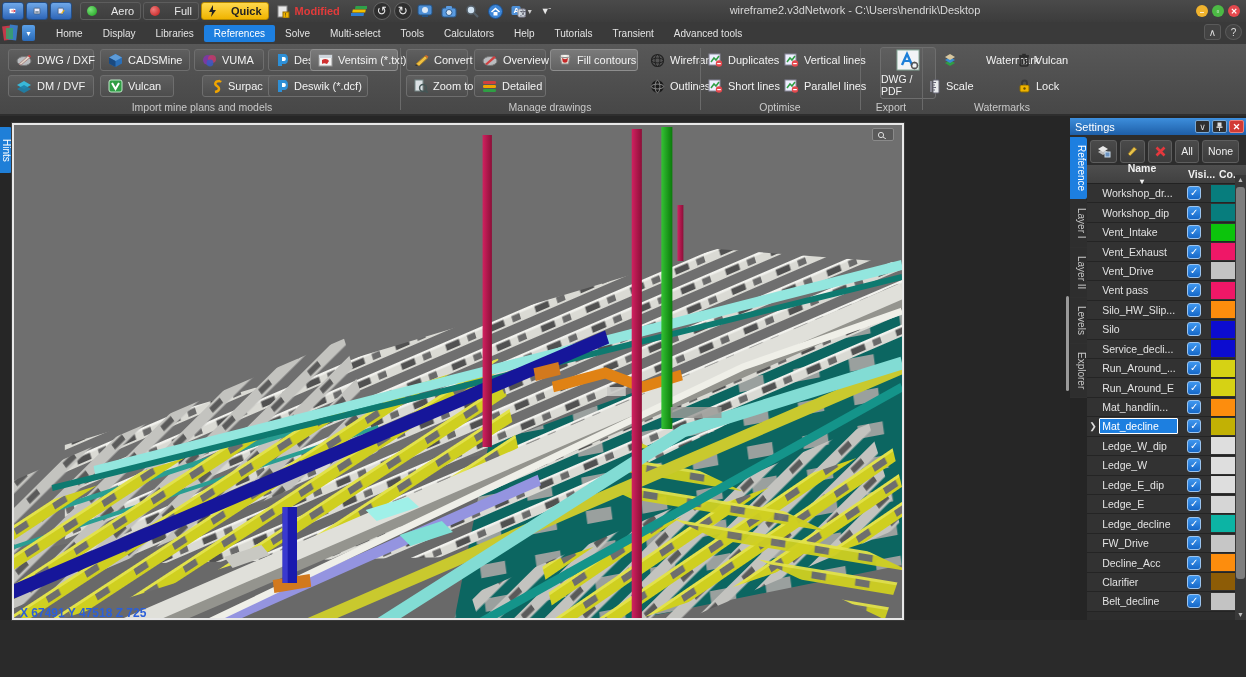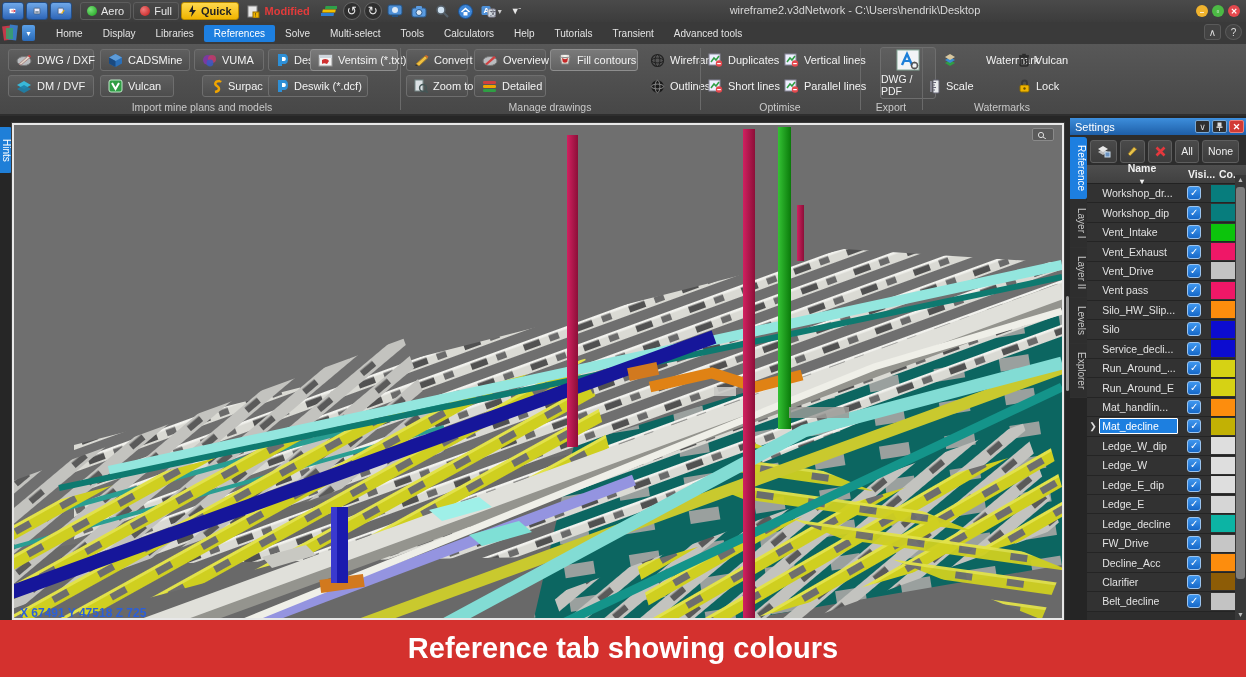--- a/index.html
+++ b/index.html
@@ -3,21 +3,21 @@
 <meta charset="utf-8">
 <style>
   * { margin:0; padding:0; box-sizing:border-box; }
   html,body { width:1246px; height:677px; overflow:hidden; background:#2a2a2a;
     font-family:"Liberation Sans", sans-serif; -webkit-font-smoothing:antialiased; }
   #app { position:relative; width:1246px; height:677px; }
 
   
   #titlebar { position:absolute; top:0; left:0; width:1246px; height:22px;
     background:linear-gradient(#4a4a4a,#3c3c3c); display:flex; align-items:center; }
-  .qbtn { height:18px; display:flex; align-items:center; gap:4px; padding:0 6px;
+  .qbtn { height:18px; display:flex; align-items:center; gap:14px; padding:0 6px;
     margin-left:2px; border-radius:3px; color:#e8e8e8; font-size:11px; cursor:default; }
   .qbtn.framed { border:1px solid #5d5d5d; background:linear-gradient(#484848,#3e3e3e); }
   .qbtn.blue { background:linear-gradient(#6fa8e8,#2e66b8); border:1px solid #244e86; width:22px; justify-content:center; }
   .qbtn.yellow { background:linear-gradient(#ffd94d,#f0b400); border:1px solid #b88a00; color:#222; font-weight:bold; }
   .dot { width:10px; height:10px; border-radius:50%; display:inline-block; }
   .circbtn { width:18px; height:18px; border-radius:50%; background:#2f2f2f; border:1px solid #666;
     color:#eee; font-size:12px; display:flex; align-items:center; justify-content:center; margin-left:3px; }
   #win-title { position:absolute; left:640px; top:4px; width:430px; text-align:center;
     color:#d8d8d8; font-size:11px; white-space:nowrap; }
   .winctl { width:12px; height:12px; border-radius:50%; margin-left:4px; font-size:8px; font-weight:bold;
@@ -47,21 +47,21 @@
   .rbtn svg { flex:0 0 auto; }
   .bigbtn { position:absolute; width:56px; height:52px; top:3px; display:flex; flex-direction:column;
     align-items:center; justify-content:center; gap:2px; color:#f2f2f2; font-size:10.5px;
     background:linear-gradient(#5f5f5f,#4d4d4d); border:1px solid #6e6e6e; border-radius:3px; }
 
   
   #mainarea { position:absolute; top:116px; left:0; width:1246px; height:504px; background:#262626; }
   #hints-tab { position:absolute; left:0; top:11px; width:13px; height:46px; background:#1f7fd8;
     border-radius:0 4px 4px 0; color:#fff; font-size:10px; writing-mode:vertical-rl;
     display:flex; align-items:center; justify-content:center; }
-  #viewport { position:absolute; left:12px; top:7px; width:1052px; height:497px;
+  #viewport { position:absolute; left:12px; top:7px; width:892px; height:497px;
     background:#6f6f6f; border:2px solid #e8e8e8; outline:1px solid #3a3a3a; }
   #vp-coords { position:absolute; left:6px; bottom:-2px; color:#2b5fd9; font-size:12px; font-weight:bold; }
   #vp-minibtn { position:absolute; right:8px; top:3px; width:22px; height:13px; background:#5a5a5a;
     border:1px solid #8a8a8a; border-radius:2px; display:flex; align-items:center; justify-content:center; }
   #vp-scrollbar { position:absolute; left:1066px; top:180px; width:3px; height:95px; background:#9a9a9a; border-radius:2px; }
   .vnav { position:absolute; left:1072px; width:16px; height:13px; background:#3a3a3a; border:1px solid #6a6a6a;
     border-radius:3px; color:#ccc; font-size:8px; display:flex; align-items:center; justify-content:center; }
 
   
   #settings { position:absolute; left:1070px; top:2px; width:176px; height:502px; background:#2d2d2d; }
@@ -801,16 +801,13 @@
           </div>
         <div id="ref-scroll">
           <div class="arrow" style="top:0;">▲</div>
           <div id="ref-thumb" style="top:12px; height:392px;"></div>
           <div class="arrow" style="bottom:0;">▼</div>
         </div>
       </div>
     </div>
   </div>
 
-  <div id="banner">
-    <span>Reference tab showing colours</span>
-  </div>
 </div>
 
 </body></html>

